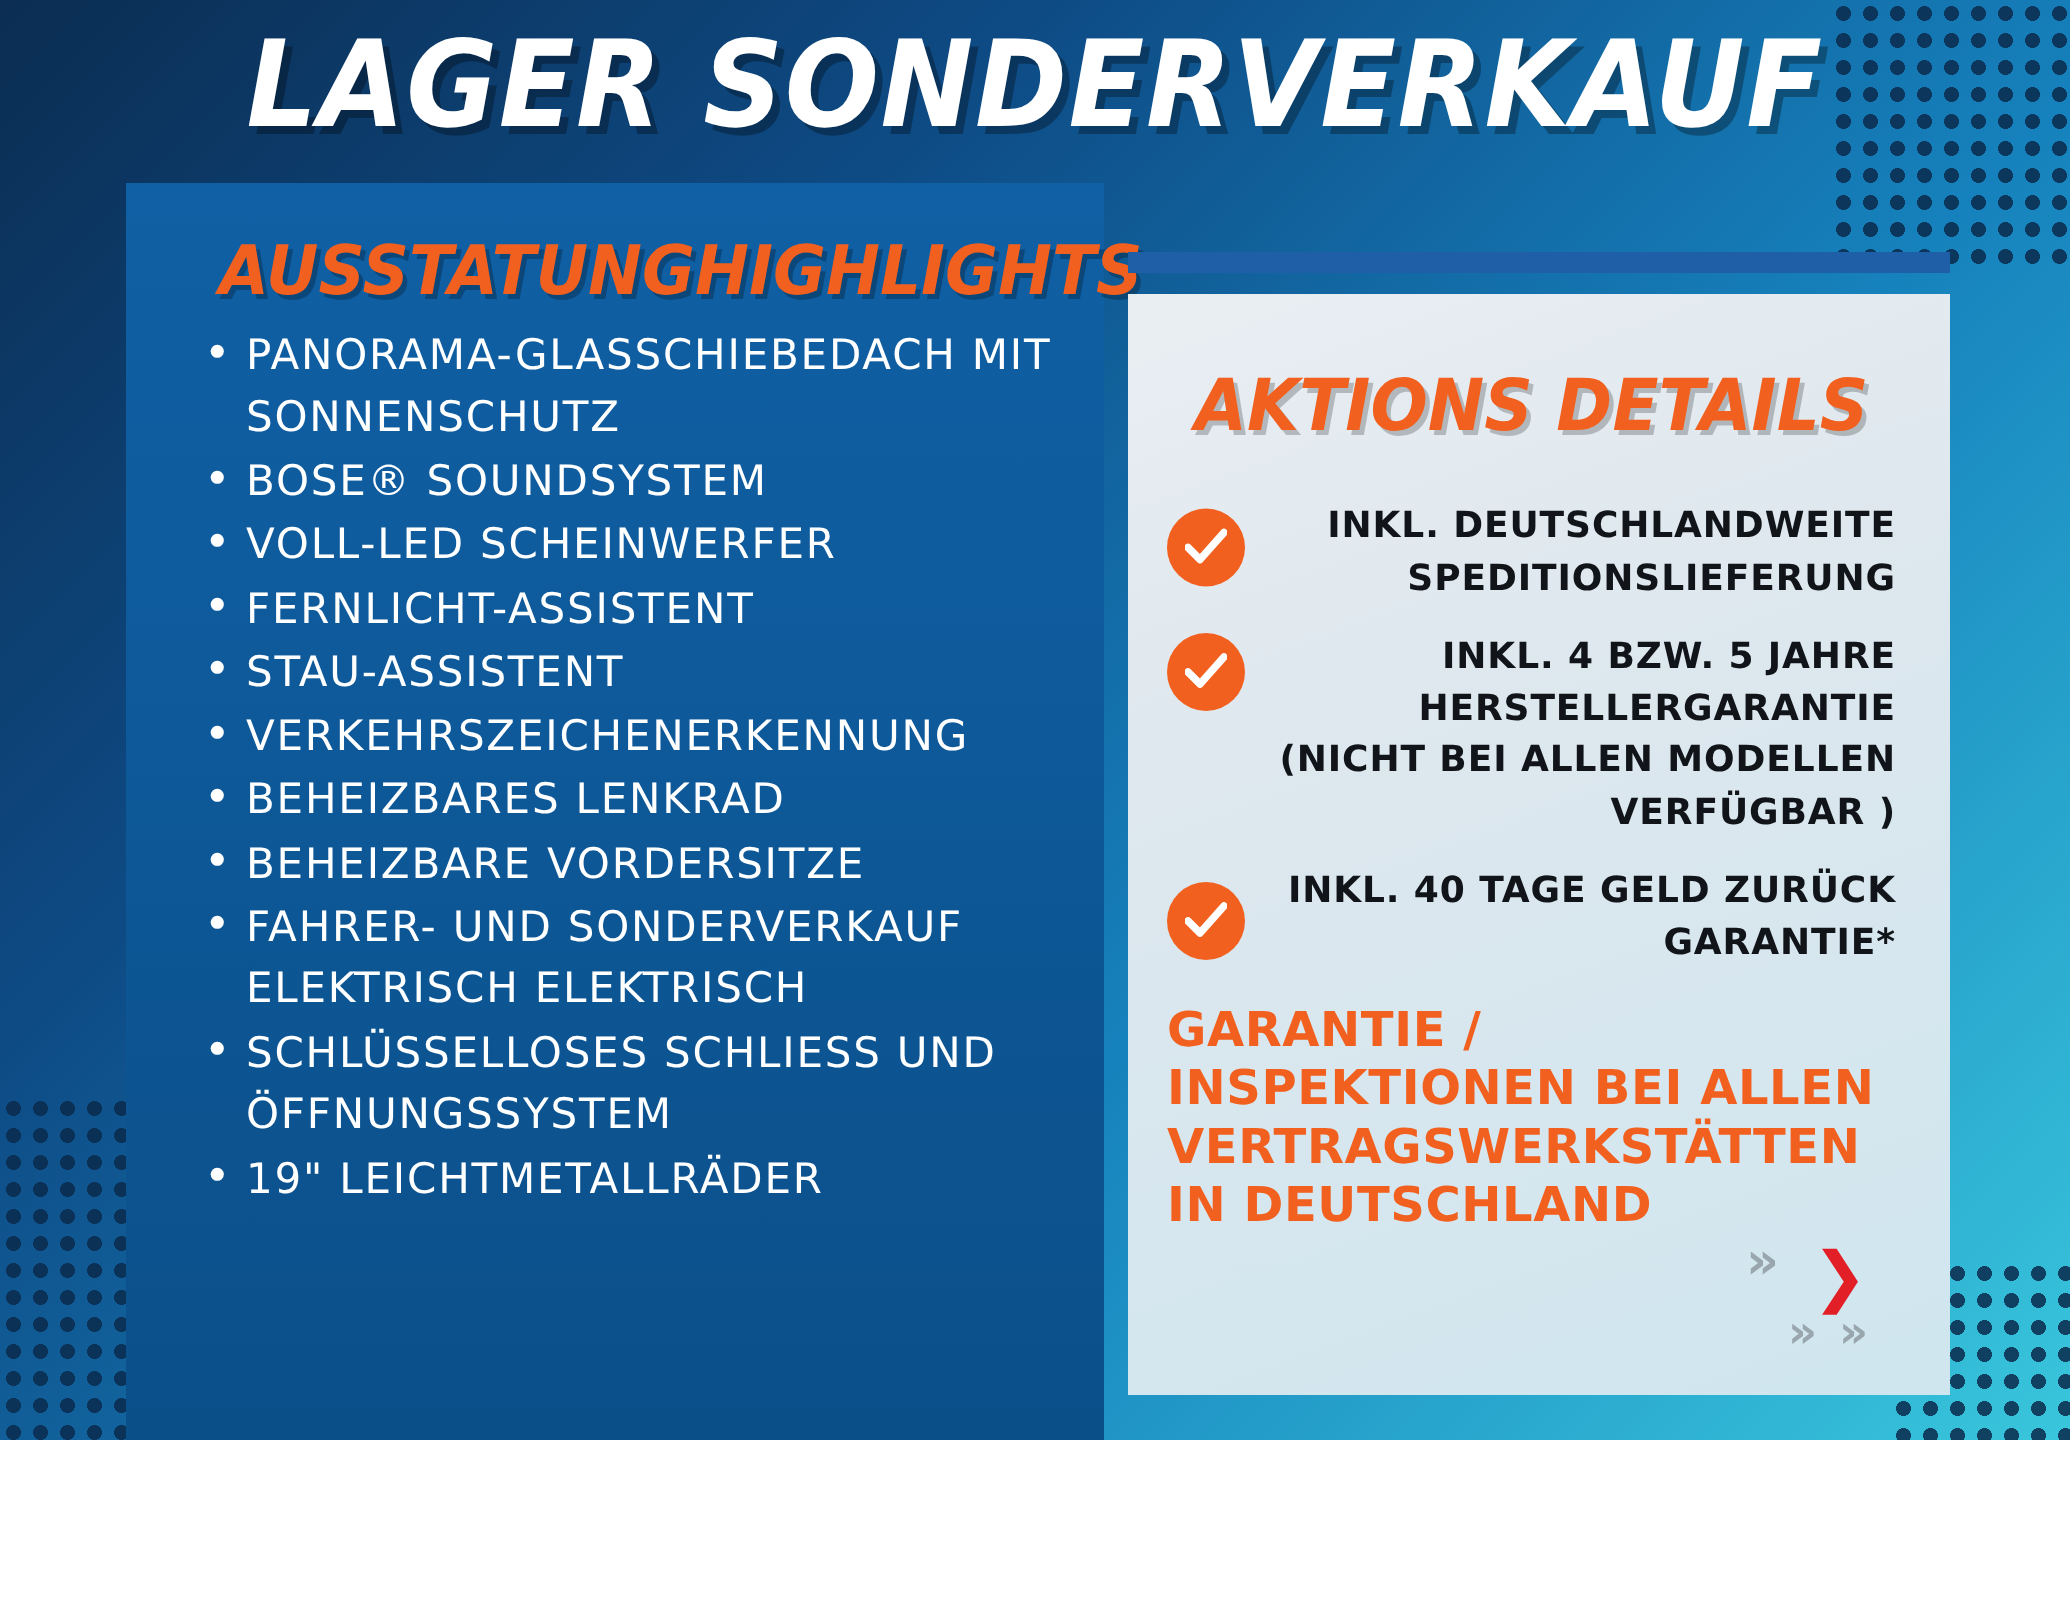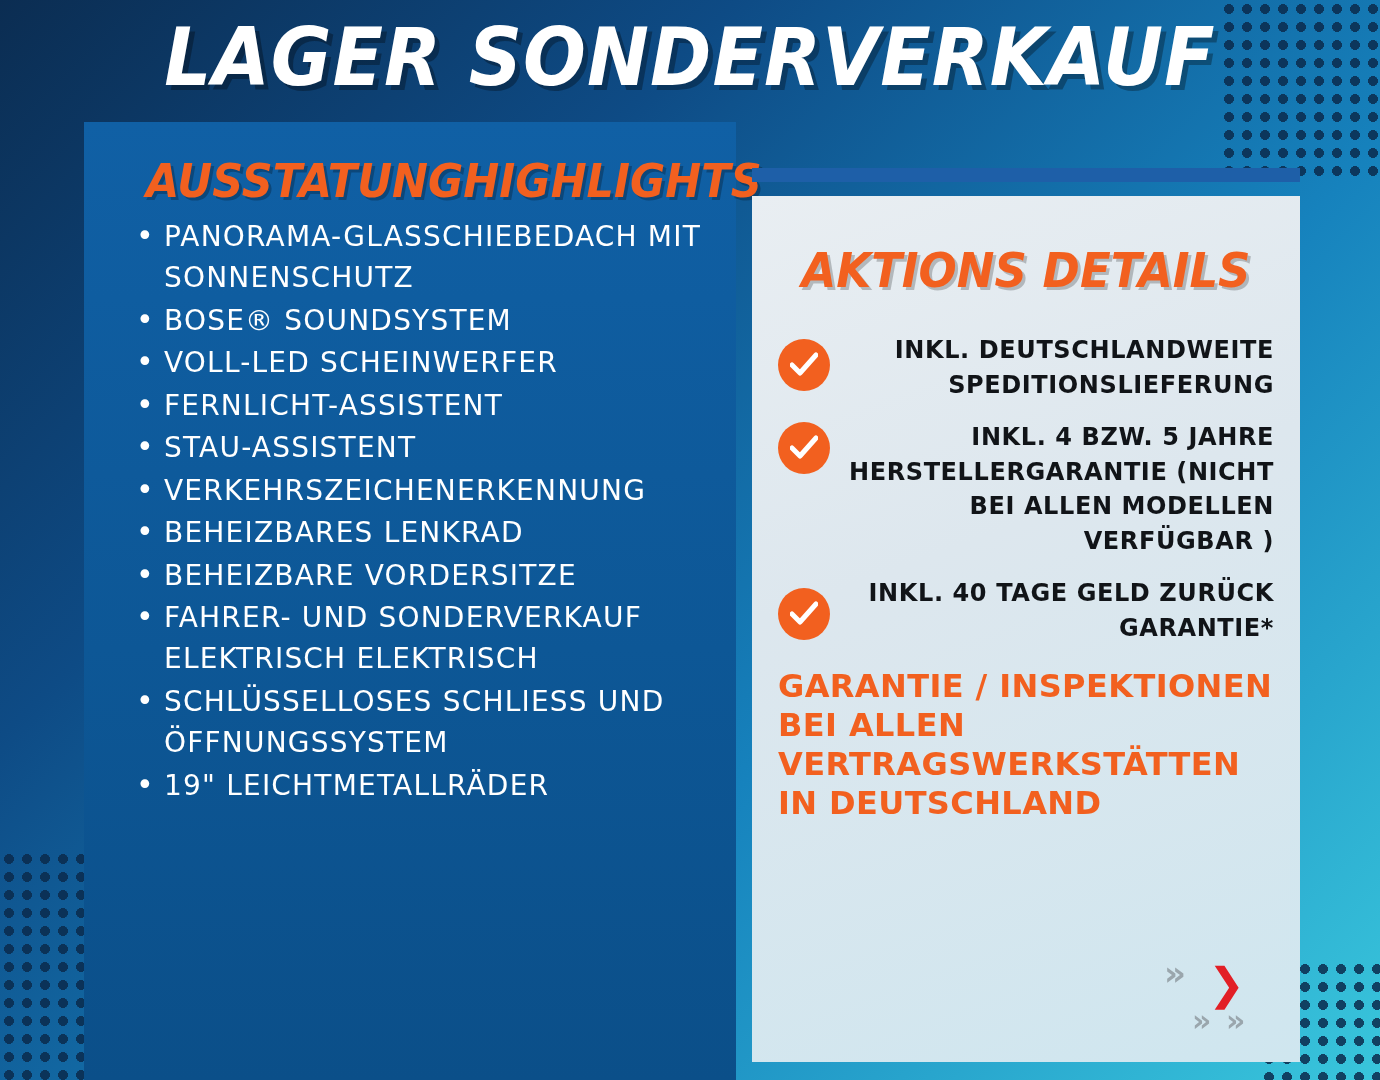--- a/index.html
+++ b/index.html
@@ -7,21 +7,21 @@
   html, body {
     width: 1380px;
     height: 1080px;
     overflow: hidden;
     font-family: "Liberation Sans", sans-serif;
   }
 
   .poster {
     position: relative;
     width: 1380px;
-    height: 1080px;
+    height: 960px;
     background: linear-gradient(135deg, #0b2d52 0%, #0e4b85 30%, #1682bd 62%, #39c6dc 100%);
     overflow: hidden;
   }
 
   
   .dots {
     position: absolute;
     background-image: radial-gradient(#0a2a4c 38%, transparent 40%);
     background-size: 18px 18px;
     opacity: .85;
@@ -112,23 +112,23 @@
     top: 168px;
     width: 548px;
     height: 14px;
     background: #1e5fa8;
   }
   .right-panel {
     position: absolute;
     left: 752px;
     top: 196px;
     width: 548px;
-    bottom: 18px;
+    bottom: 30px;
     background: linear-gradient(160deg, #e9eef2 0%, #dde7ee 40%, #cfe6ef 100%);
-    padding: 48px 26px 0 26px;
+    padding: 48px 36px 0 26px;
     overflow: hidden;
   }
   .right-heading {
     font-family: "DejaVu Sans", sans-serif;
     font-size: 45px;
     font-weight: 900;
     font-style: italic;
     color: #f2601f;
     text-align: center;
     text-shadow: 3px 3px 0 rgba(0,0,0,.22);

